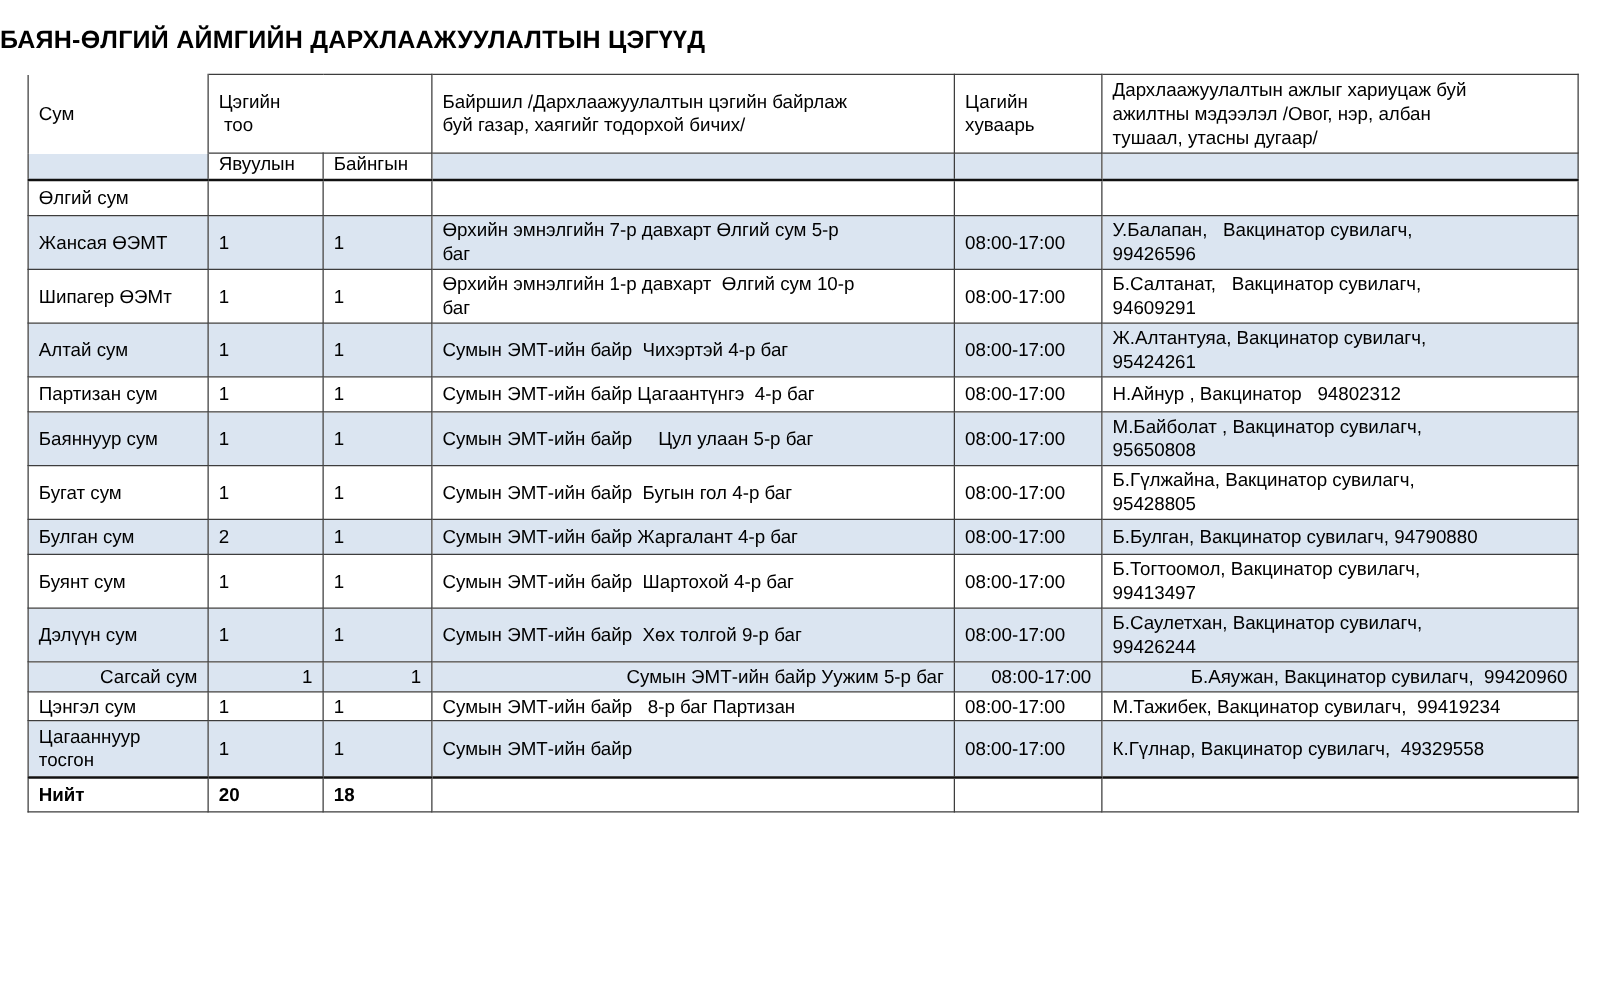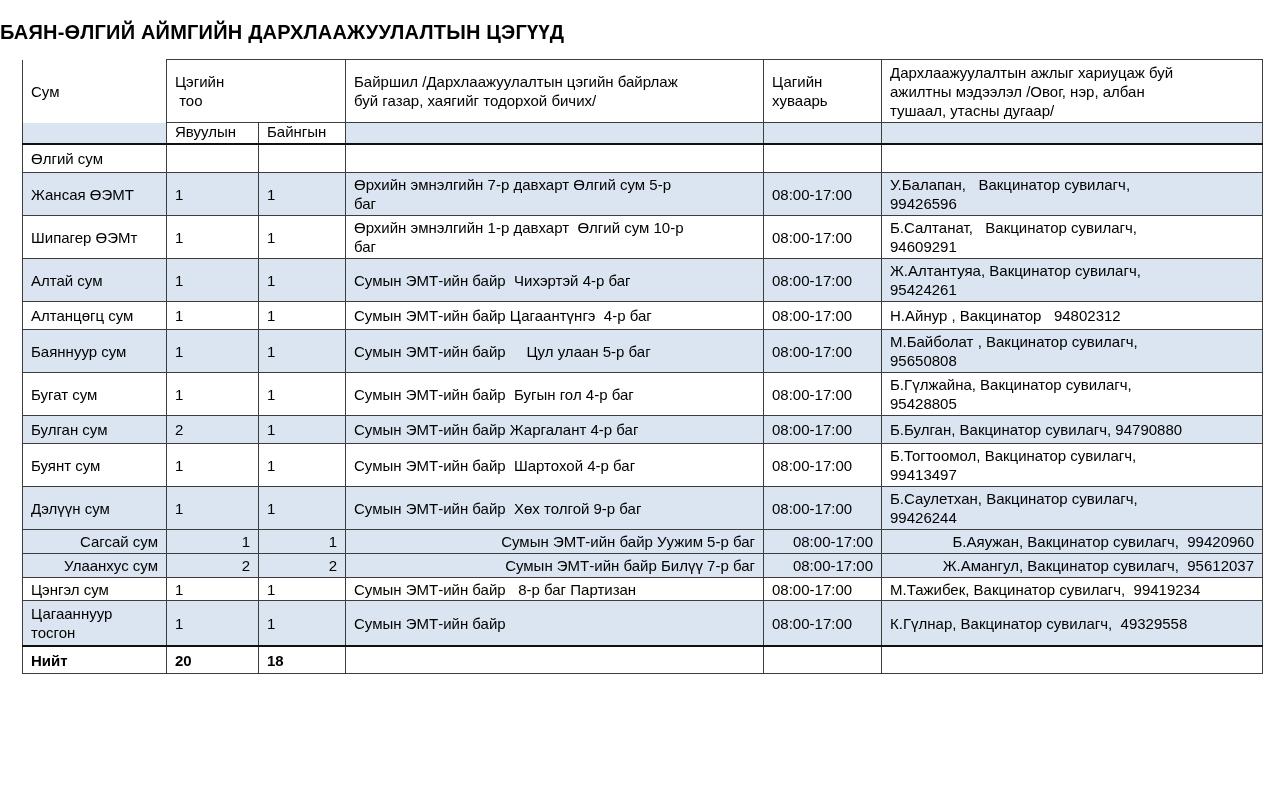--- a/index.html
+++ b/index.html
@@ -120,21 +120,21 @@
     <tr class="r35 shade">
       <td>Алтай сум</td>
       <td class="center">1</td>
       <td class="center">1</td>
       <td>Сумын ЭМТ-ийн байр  Чихэртэй 4-р баг</td>
       <td class="center">08:00-17:00</td>
       <td>Ж.Алтантуяа, Вакцинатор сувилагч,
 95424261</td>
     </tr>
     <tr class="r27">
-      <td>Алтанцөгц сум</td>
+      <td>Партизан сум</td>
       <td class="center">1</td>
       <td class="center">1</td>
       <td>Сумын ЭМТ-ийн байр Цагаантүнгэ  4-р баг</td>
       <td class="center">08:00-17:00</td>
       <td>Н.Айнур , Вакцинатор   94802312</td>
     </tr>
     <tr class="r37 shade">
       <td>Баяннуур сум</td>
       <td class="center">1</td>
       <td class="center">1</td>
@@ -178,28 +178,20 @@
       <td>Б.Саулетхан, Вакцинатор сувилагч,
 99426244</td>
     </tr>
     <tr class="r25 shade">
       <td>Сагсай сум</td>
       <td class="center">1</td>
       <td class="center">1</td>
       <td>Сумын ЭМТ-ийн байр Уужим 5-р баг</td>
       <td class="center">08:00-17:00</td>
       <td>Б.Аяужан, Вакцинатор сувилагч,  99420960</td>
-    </tr>
-    <tr class="r25 shade">
-      <td>Улаанхус сум</td>
-      <td class="center">2</td>
-      <td class="center">2</td>
-      <td>Сумын ЭМТ-ийн байр Билүү 7-р баг</td>
-      <td class="center">08:00-17:00</td>
-      <td>Ж.Амангул, Вакцинатор сувилагч,  95612037</td>
     </tr>
     <tr class="r24">
       <td>Цэнгэл сум</td>
       <td class="center">1</td>
       <td class="center">1</td>
       <td>Сумын ЭМТ-ийн байр   8-р баг Партизан</td>
       <td class="center">08:00-17:00</td>
       <td>М.Тажибек, Вакцинатор сувилагч,  99419234</td>
     </tr>
     <tr class="r44 shade">

